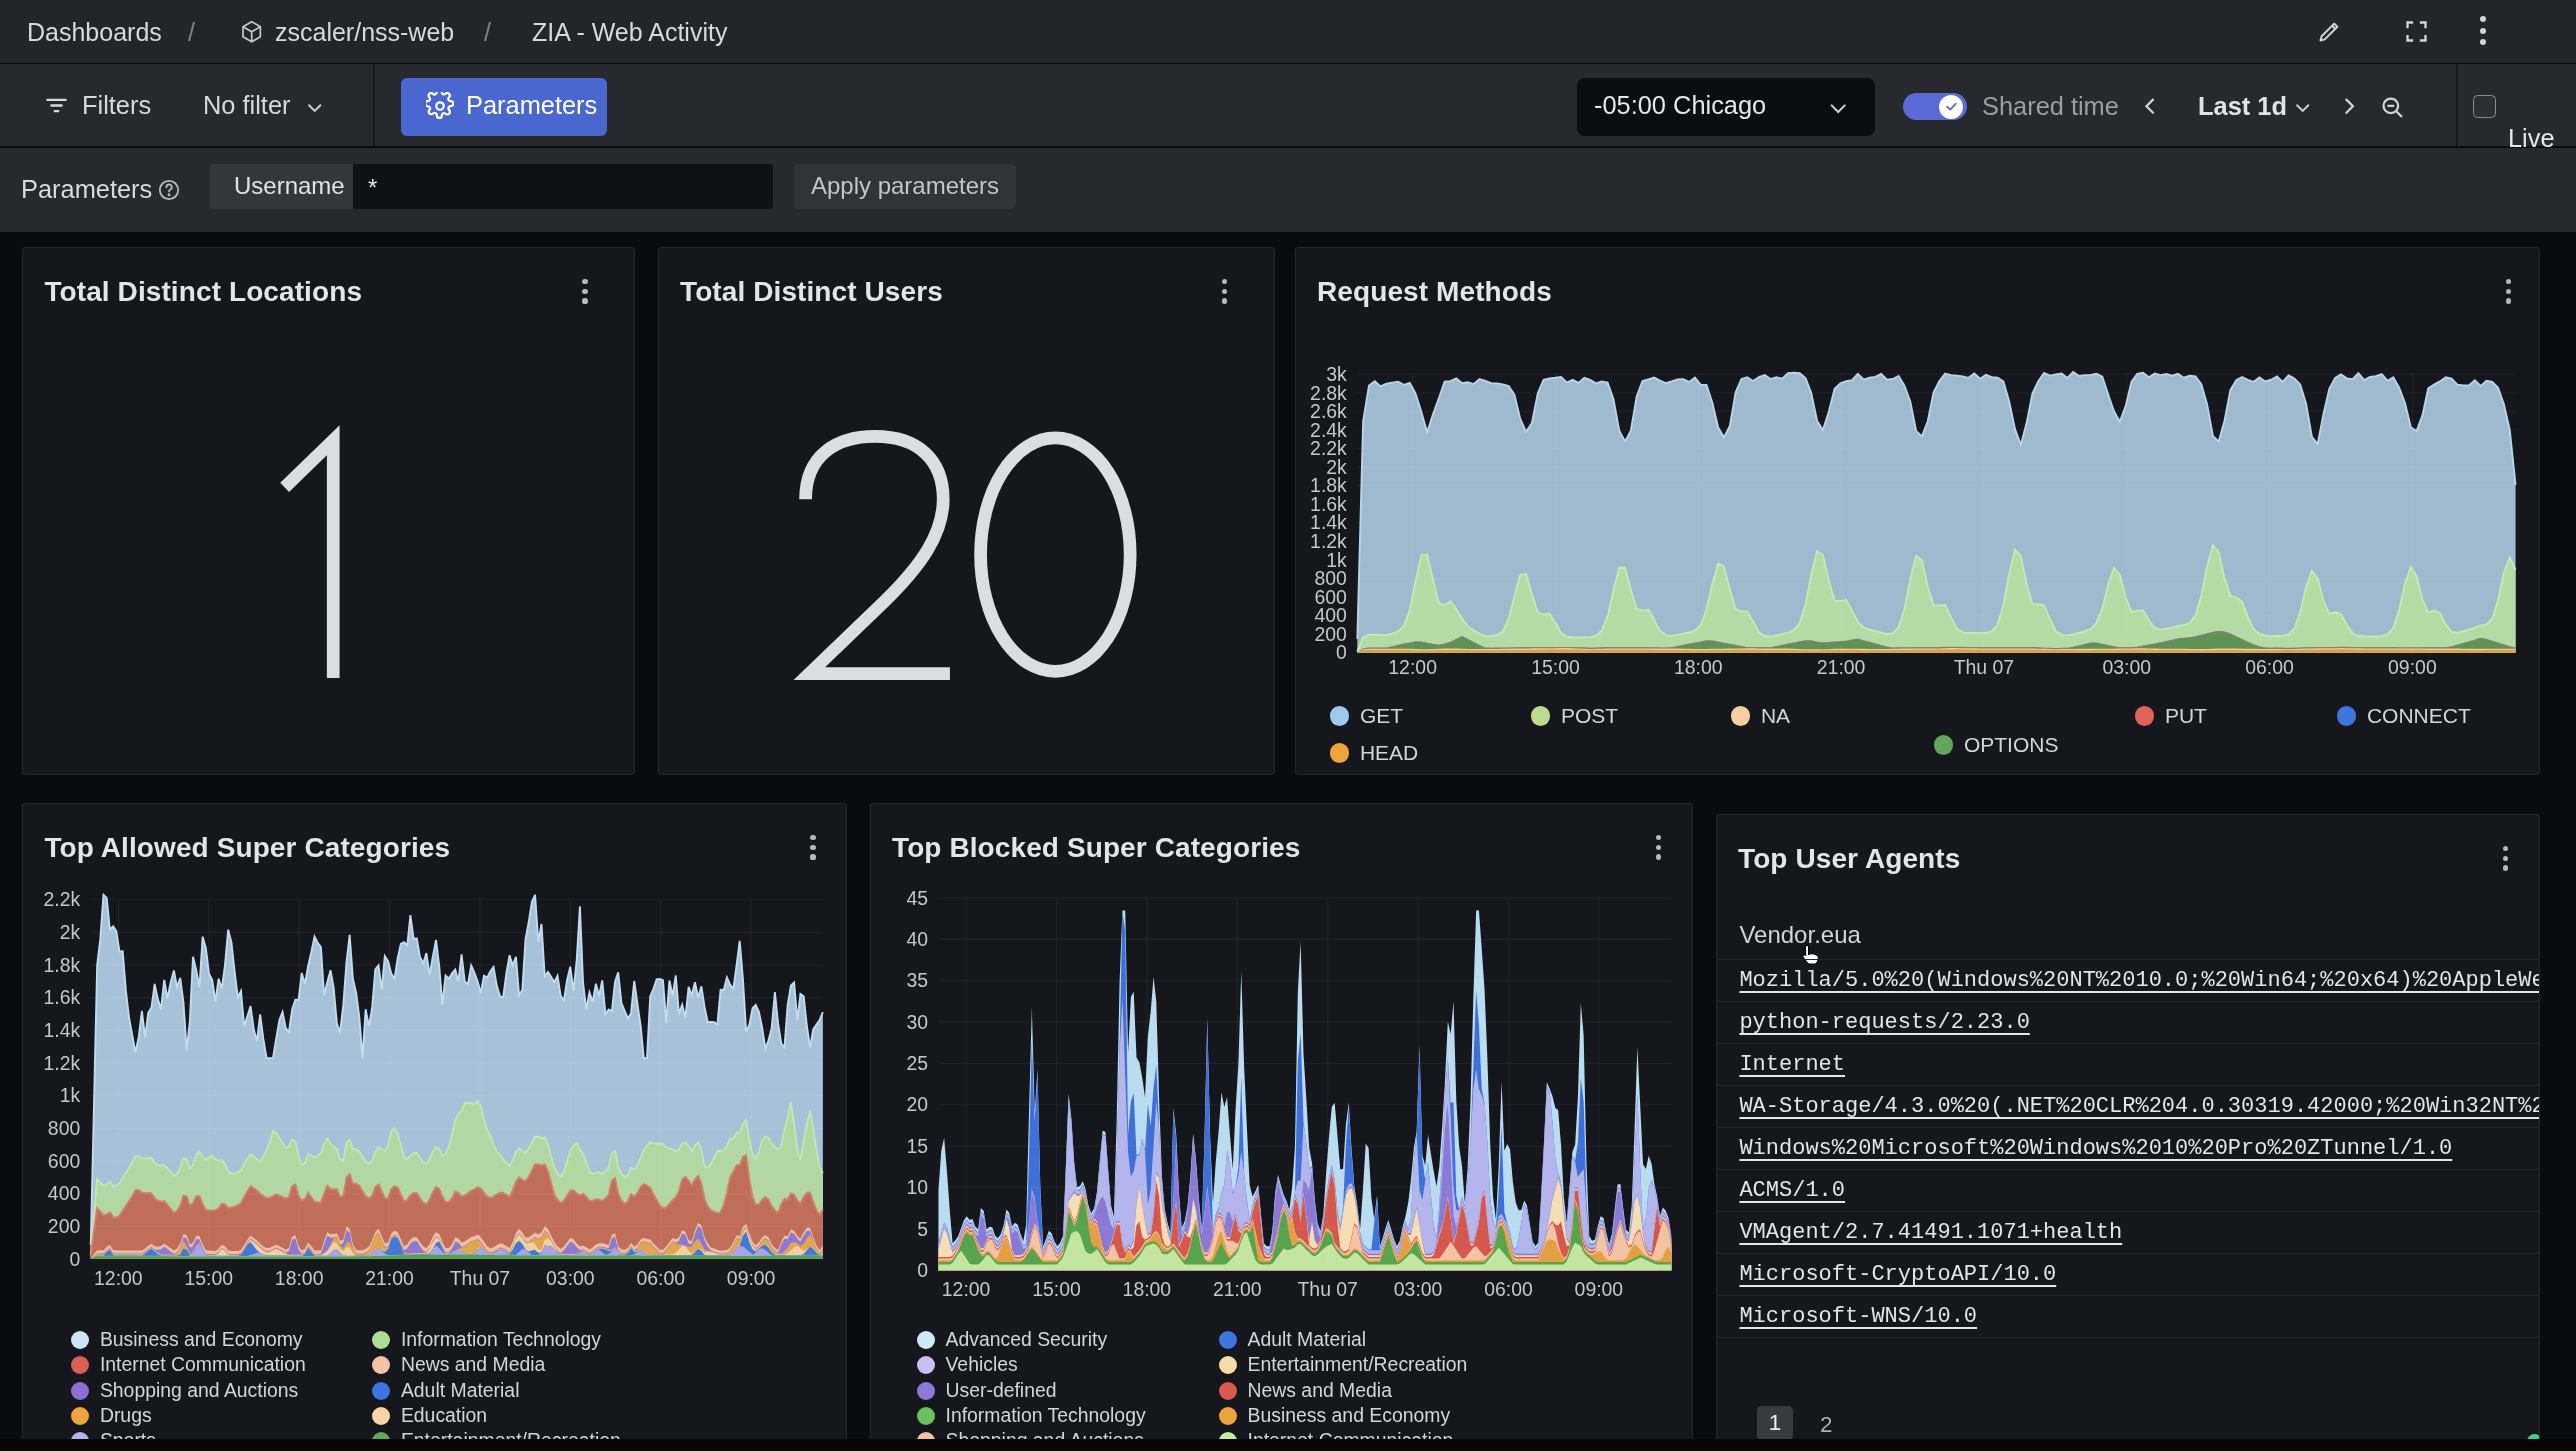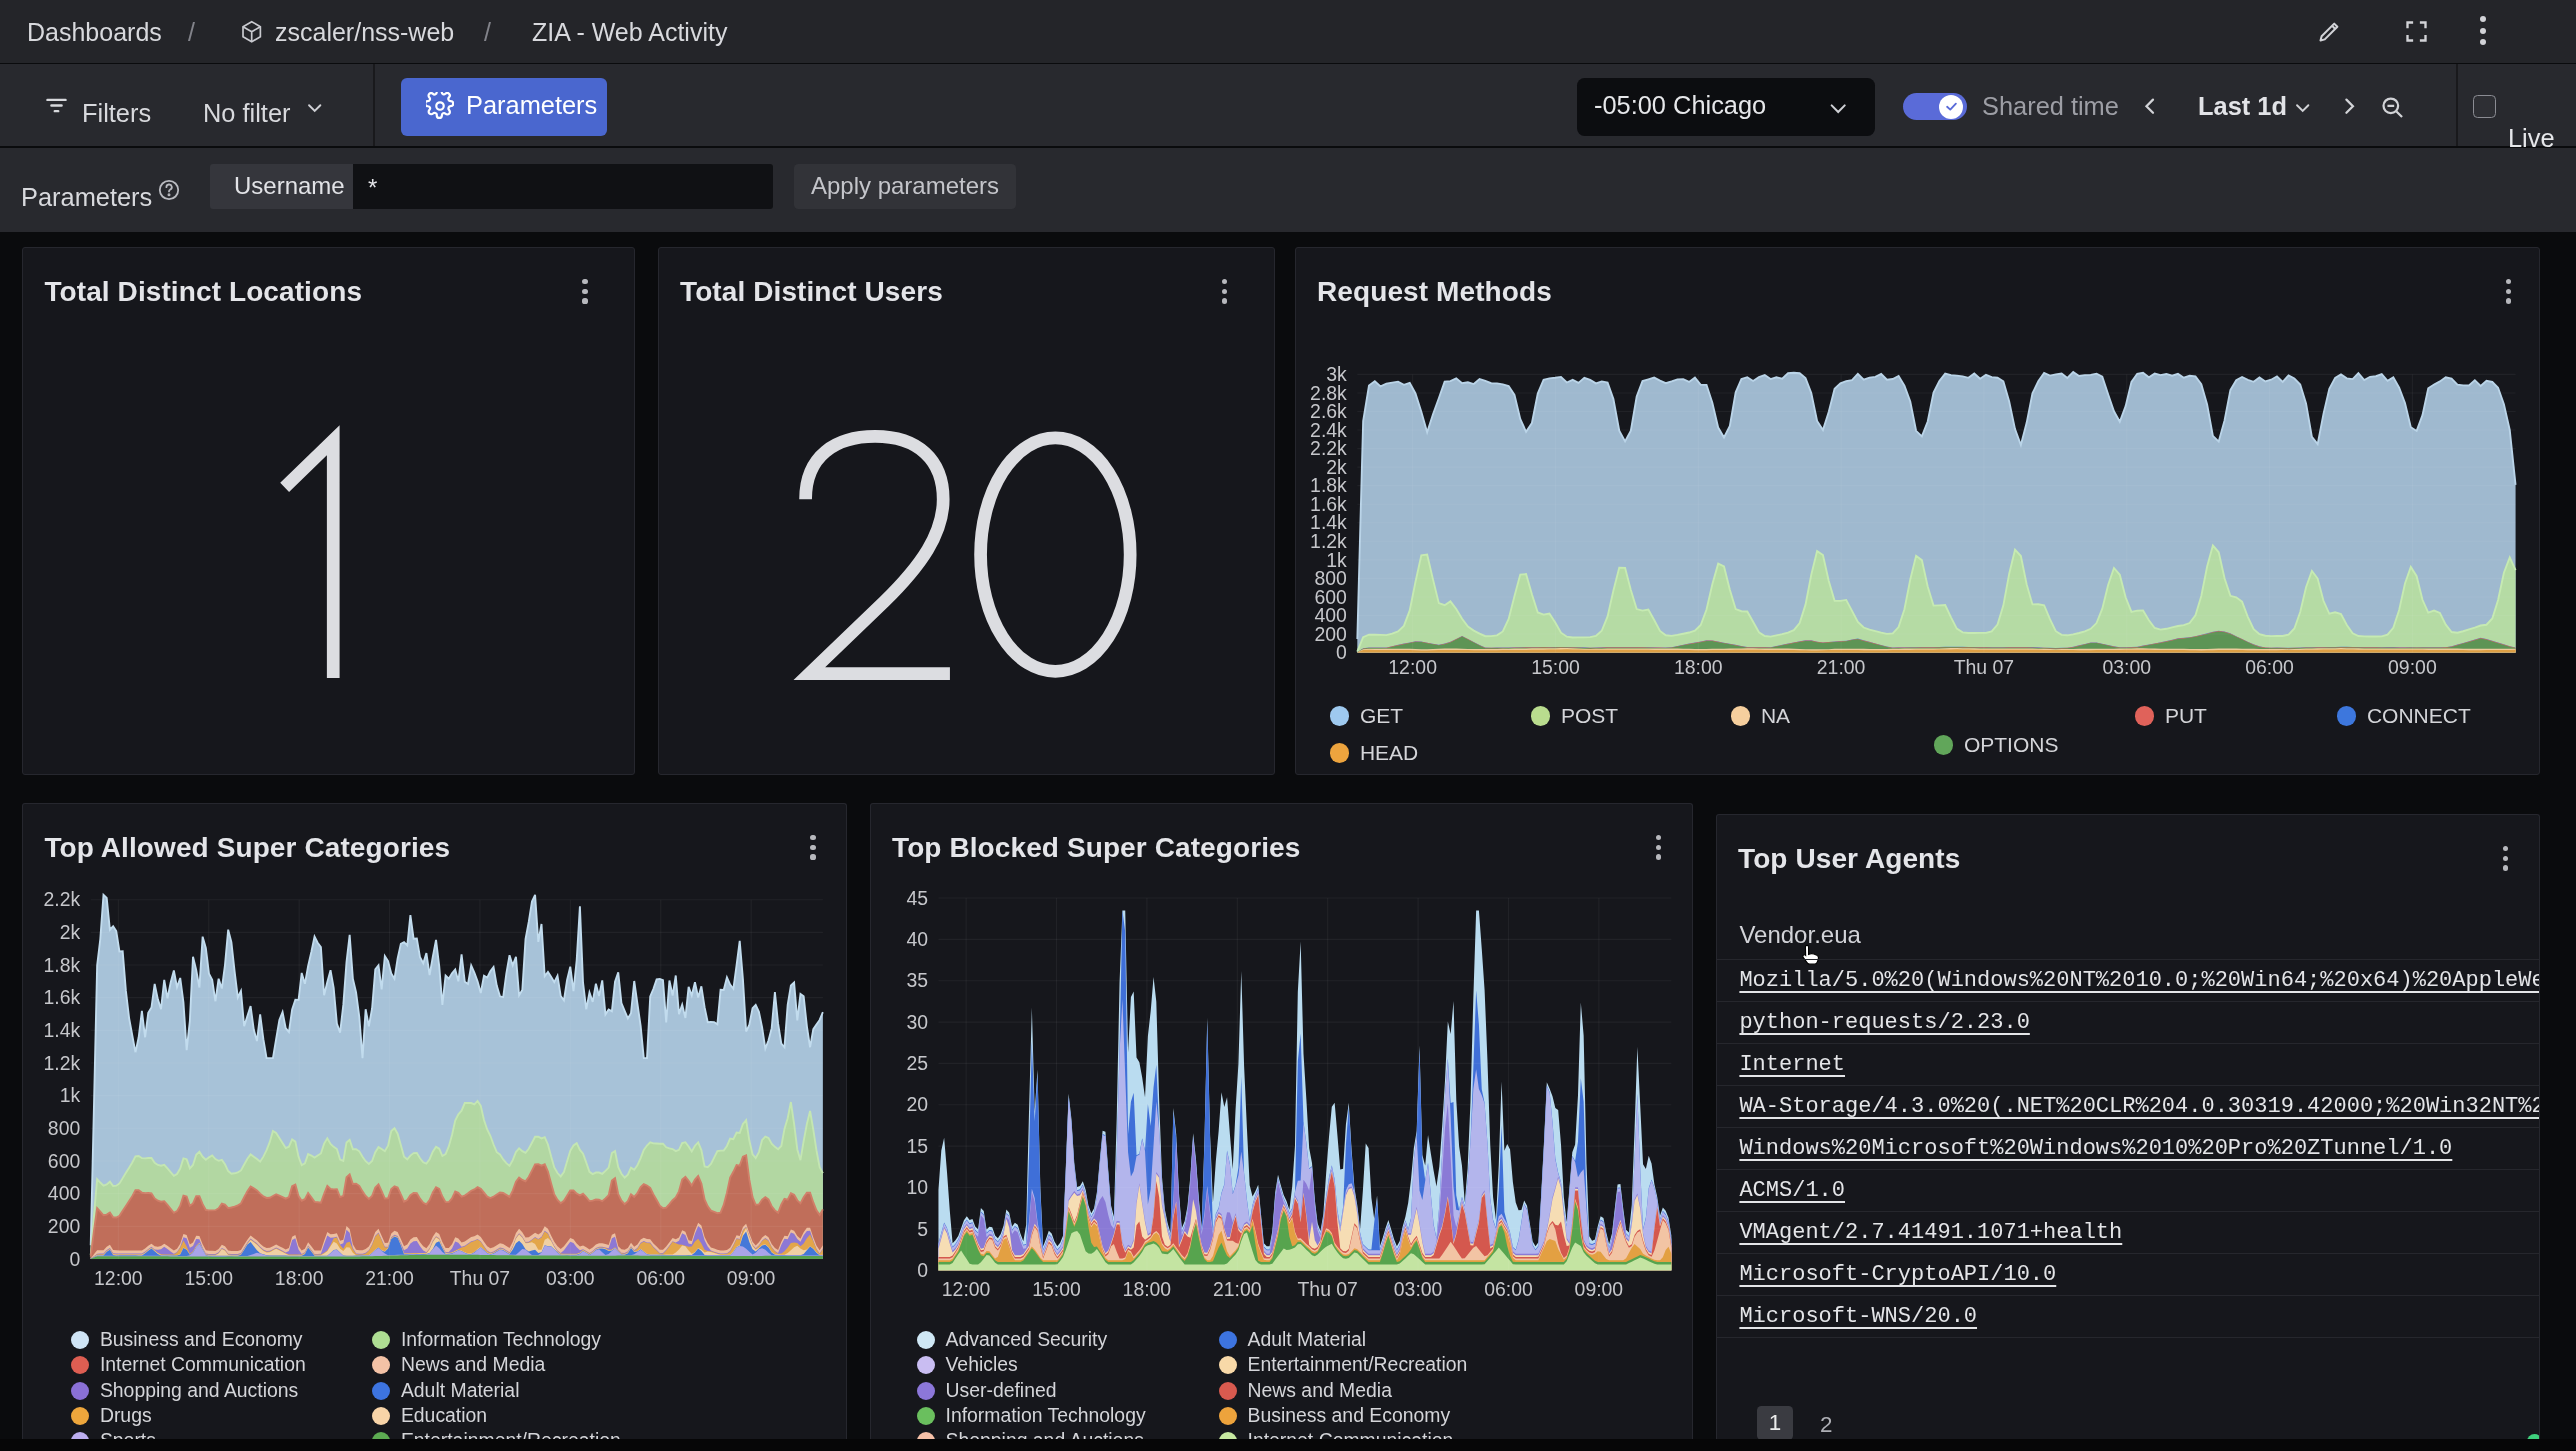--- a/index.html
+++ b/index.html
@@ -5,21 +5,21 @@
 * { margin:0; padding:0; box-sizing:border-box; }
 html,body { width:2576px; height:1452px; background:#0a0b0d; font-family:"Liberation Sans", sans-serif; overflow:hidden; }
 .abs { position:absolute; }
 #root { position:relative; width:2576px; height:1452px; background:#0a0b0d; }
 
 #topbar { left:0; top:0; width:2576px; height:63px; background:#242529; }
 #toolbar { left:0; top:64px; width:2576px; height:82px; background:#28292e; }
 #parambar { left:0; top:148px; width:2576px; height:84px; background:#28292e; }
 .crumb { color:#d8d9dd; font-size:25px; }
 .crumbsep { color:#82838a; font-size:25px; }
-.g-text { color:#d8d9dd;margin-top:8px; }
+.g-text { color:#d8d9dd; }
 
 .panel { position:absolute; background:#16171c; border:0.7px solid #26272e; border-radius:3px; }
 .ptitle { position:absolute; left:21px; top:28px; color:#e4e5e9; font-size:28px; font-weight:bold; letter-spacing:0.1px; white-space:nowrap; }
 .kebab { position:absolute; width:6px; }
 .kebab div { width:5.2px; height:5.2px; border-radius:50%; background:#b7b8bd; margin:0 0 4.5px 0; }
 svg { display:block; }
 .axt { fill:#c6c7cb; font-size:26px; font-family:"Liberation Sans",sans-serif; }
 .leg { position:absolute; display:flex; align-items:center; }
 .leg .dot { border-radius:50%; flex:0 0 auto; }
 .leg .lt { color:#d4d5d9; font-size:19.4px; margin-left:10.5px; white-space:nowrap; }
@@ -463,21 +463,21 @@
       </svg>
     <div id="ua-rows" class="abs" style="left:0; top:144px; width:824px;">
         <div style="height:42px; border-top:0.7px solid #26272d; overflow:hidden; white-space:nowrap;"><span style="display:inline-block; margin:7.5px 0 0 22.4px; font-family:'Liberation Mono',monospace; font-size:22px; color:#e4e5e8; text-decoration:underline; text-underline-offset:4.5px;">Mozilla/5.0%20(Windows%20NT%2010.0;%20Win64;%20x64)%20AppleWebKit/537.36</span></div>
         <div style="height:42px; border-top:0.7px solid #26272d; overflow:hidden; white-space:nowrap;"><span style="display:inline-block; margin:7.5px 0 0 22.4px; font-family:'Liberation Mono',monospace; font-size:22px; color:#e4e5e8; text-decoration:underline; text-underline-offset:4.5px;">python-requests/2.23.0</span></div>
         <div style="height:42px; border-top:0.7px solid #26272d; overflow:hidden; white-space:nowrap;"><span style="display:inline-block; margin:7.5px 0 0 22.4px; font-family:'Liberation Mono',monospace; font-size:22px; color:#e4e5e8; text-decoration:underline; text-underline-offset:4.5px;">Internet</span></div>
         <div style="height:42px; border-top:0.7px solid #26272d; overflow:hidden; white-space:nowrap;"><span style="display:inline-block; margin:7.5px 0 0 22.4px; font-family:'Liberation Mono',monospace; font-size:22px; color:#e4e5e8; text-decoration:underline; text-underline-offset:4.5px;">WA-Storage/4.3.0%20(.NET%20CLR%204.0.30319.42000;%20Win32NT%20x64)</span></div>
         <div style="height:42px; border-top:0.7px solid #26272d; overflow:hidden; white-space:nowrap;"><span style="display:inline-block; margin:7.5px 0 0 22.4px; font-family:'Liberation Mono',monospace; font-size:22px; color:#e4e5e8; text-decoration:underline; text-underline-offset:4.5px;">Windows%20Microsoft%20Windows%2010%20Pro%20ZTunnel/1.0</span></div>
         <div style="height:42px; border-top:0.7px solid #26272d; overflow:hidden; white-space:nowrap;"><span style="display:inline-block; margin:7.5px 0 0 22.4px; font-family:'Liberation Mono',monospace; font-size:22px; color:#e4e5e8; text-decoration:underline; text-underline-offset:4.5px;">ACMS/1.0</span></div>
         <div style="height:42px; border-top:0.7px solid #26272d; overflow:hidden; white-space:nowrap;"><span style="display:inline-block; margin:7.5px 0 0 22.4px; font-family:'Liberation Mono',monospace; font-size:22px; color:#e4e5e8; text-decoration:underline; text-underline-offset:4.5px;">VMAgent/2.7.41491.1071+health</span></div>
         <div style="height:42px; border-top:0.7px solid #26272d; overflow:hidden; white-space:nowrap;"><span style="display:inline-block; margin:7.5px 0 0 22.4px; font-family:'Liberation Mono',monospace; font-size:22px; color:#e4e5e8; text-decoration:underline; text-underline-offset:4.5px;">Microsoft-CryptoAPI/10.0</span></div>
-        <div style="height:42px; border-top:0.7px solid #26272d; overflow:hidden; white-space:nowrap;"><span style="display:inline-block; margin:7.5px 0 0 22.4px; font-family:'Liberation Mono',monospace; font-size:22px; color:#e4e5e8; text-decoration:underline; text-underline-offset:4.5px;">Microsoft-WNS/20.0</span></div>
+        <div style="height:42px; border-top:0.7px solid #26272d; overflow:hidden; white-space:nowrap;"><span style="display:inline-block; margin:7.5px 0 0 22.4px; font-family:'Liberation Mono',monospace; font-size:22px; color:#e4e5e8; text-decoration:underline; text-underline-offset:4.5px;">Microsoft-WNS/10.0</span></div>
         <div style="height:0; border-top:0.7px solid #26272d;"></div>
       </div>
     <div class="abs" style="left:40px; top:591px; width:36px; height:34px; background:#3a3b41; border-radius:4.5px; display:flex; align-items:center; justify-content:center;">
         <span style="font-size:22.4px; color:#eceded;">1</span>
       </div>
     <div class="abs" style="left:103px; top:597px; font-size:22.4px; color:#aeafb5;">2</div>
     <div class="abs" style="left:810px; top:619px; width:15px; height:15px; border-radius:50%; background:#3fd07e;"></div>
   </div>
 
   <div class="abs" style="left:0; top:1439px; width:2576px; height:12.7px; background:#060607;"></div>

